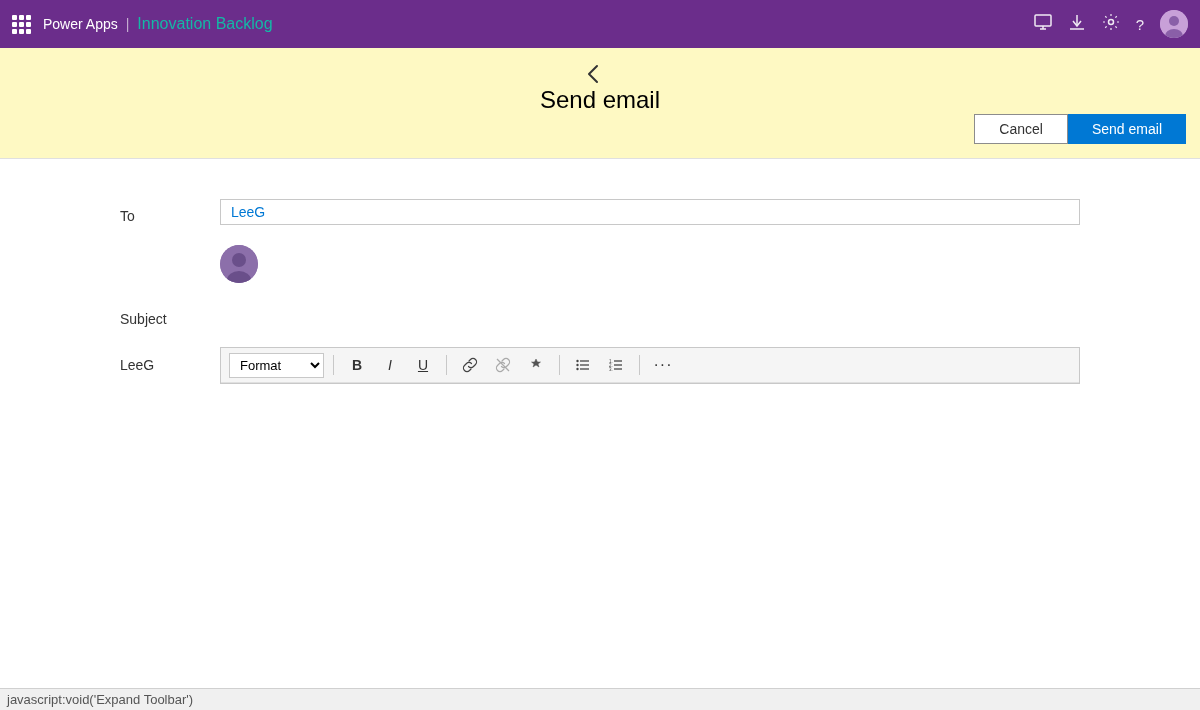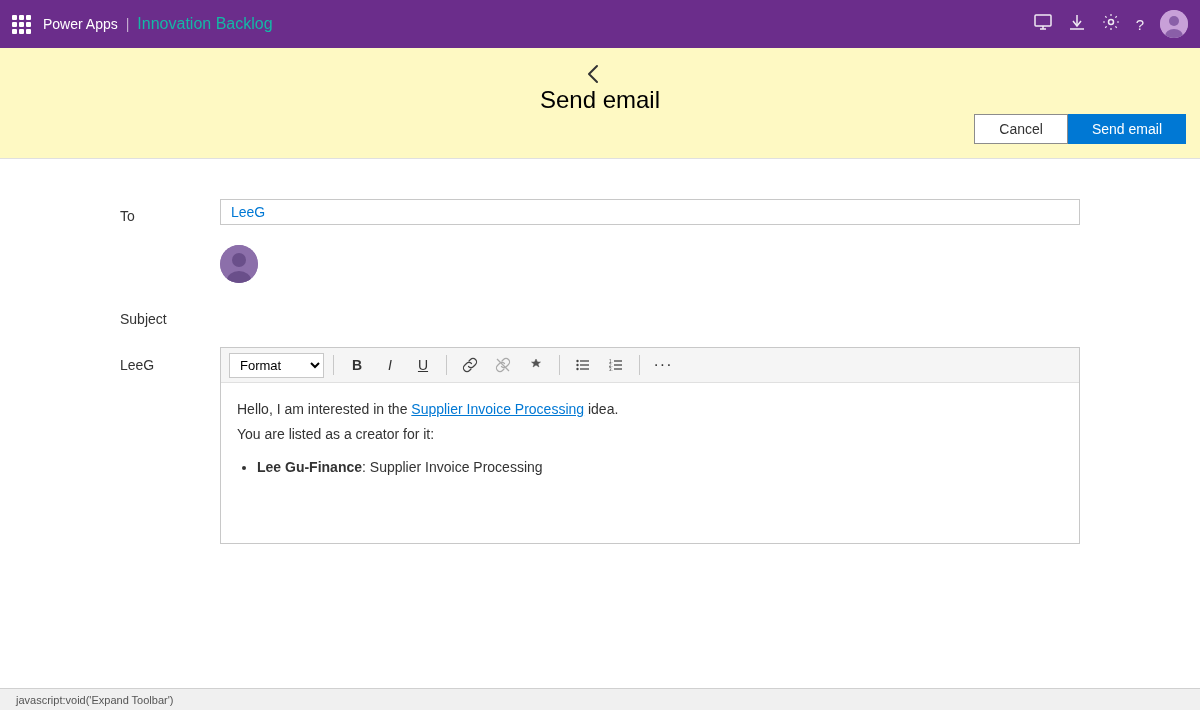--- a/index.html
+++ b/index.html
@@ -228,22 +228,22 @@
     
     .status-bar {
       position: fixed;
       bottom: 0;
       left: 0;
       right: 0;
       height: 22px;
       background: #f0f0f0;
       display: flex;
       align-items: center;
-      padding: 0 16px;
-      font-size: 11px;
+      padding: 0 7px;
+      font-size: 13px;
       color: #555;
       border-top: 1px solid #d0d0d0;
     }
 
     
     .waffle-grid {
       display: grid;
       grid-template-columns: repeat(3, 5px);
       grid-template-rows: repeat(3, 5px);
       gap: 2px;
@@ -395,31 +395,20 @@
             <text x="1" y="9.5" font-size="4.5" fill="#444">2.</text>
             <line x1="6" y1="8" x2="14" y2="8" stroke="#444" stroke-width="1.3"></line>
             <text x="1" y="13.5" font-size="4.5" fill="#444">3.</text>
             <line x1="6" y1="12" x2="14" y2="12" stroke="#444" stroke-width="1.3"></line>
           </svg>
         </button>
         <div class="toolbar-sep"></div>
         <button class="toolbar-btn" style="font-size:16px; letter-spacing:1px; padding:0 2px;">···</button>
       </div>
 
-      <div class="editor-content" contenteditable="true" style="">
-        <p>
-          <span>Hello, I am interested in the </span><a class="link-text">Supplier Invoice Processing</a><span> idea.</span>
-        </p>
-        <p style="margin-top:4px;">You are listed as a creator for it:</p>
-        <ul class="creator-list">
-          <li class="creator-item">
-            <span class="creator-name">Lee Gu-Finance</span><span>: Supplier Invoice Processing</span>
-          </li>
-        </ul>
-      </div>
     </div>
   </div>
 
 </div>
 
 <div class="status-bar">
   <span>javascript:void('Expand Toolbar')</span>
 </div>
 
 </body></html>

